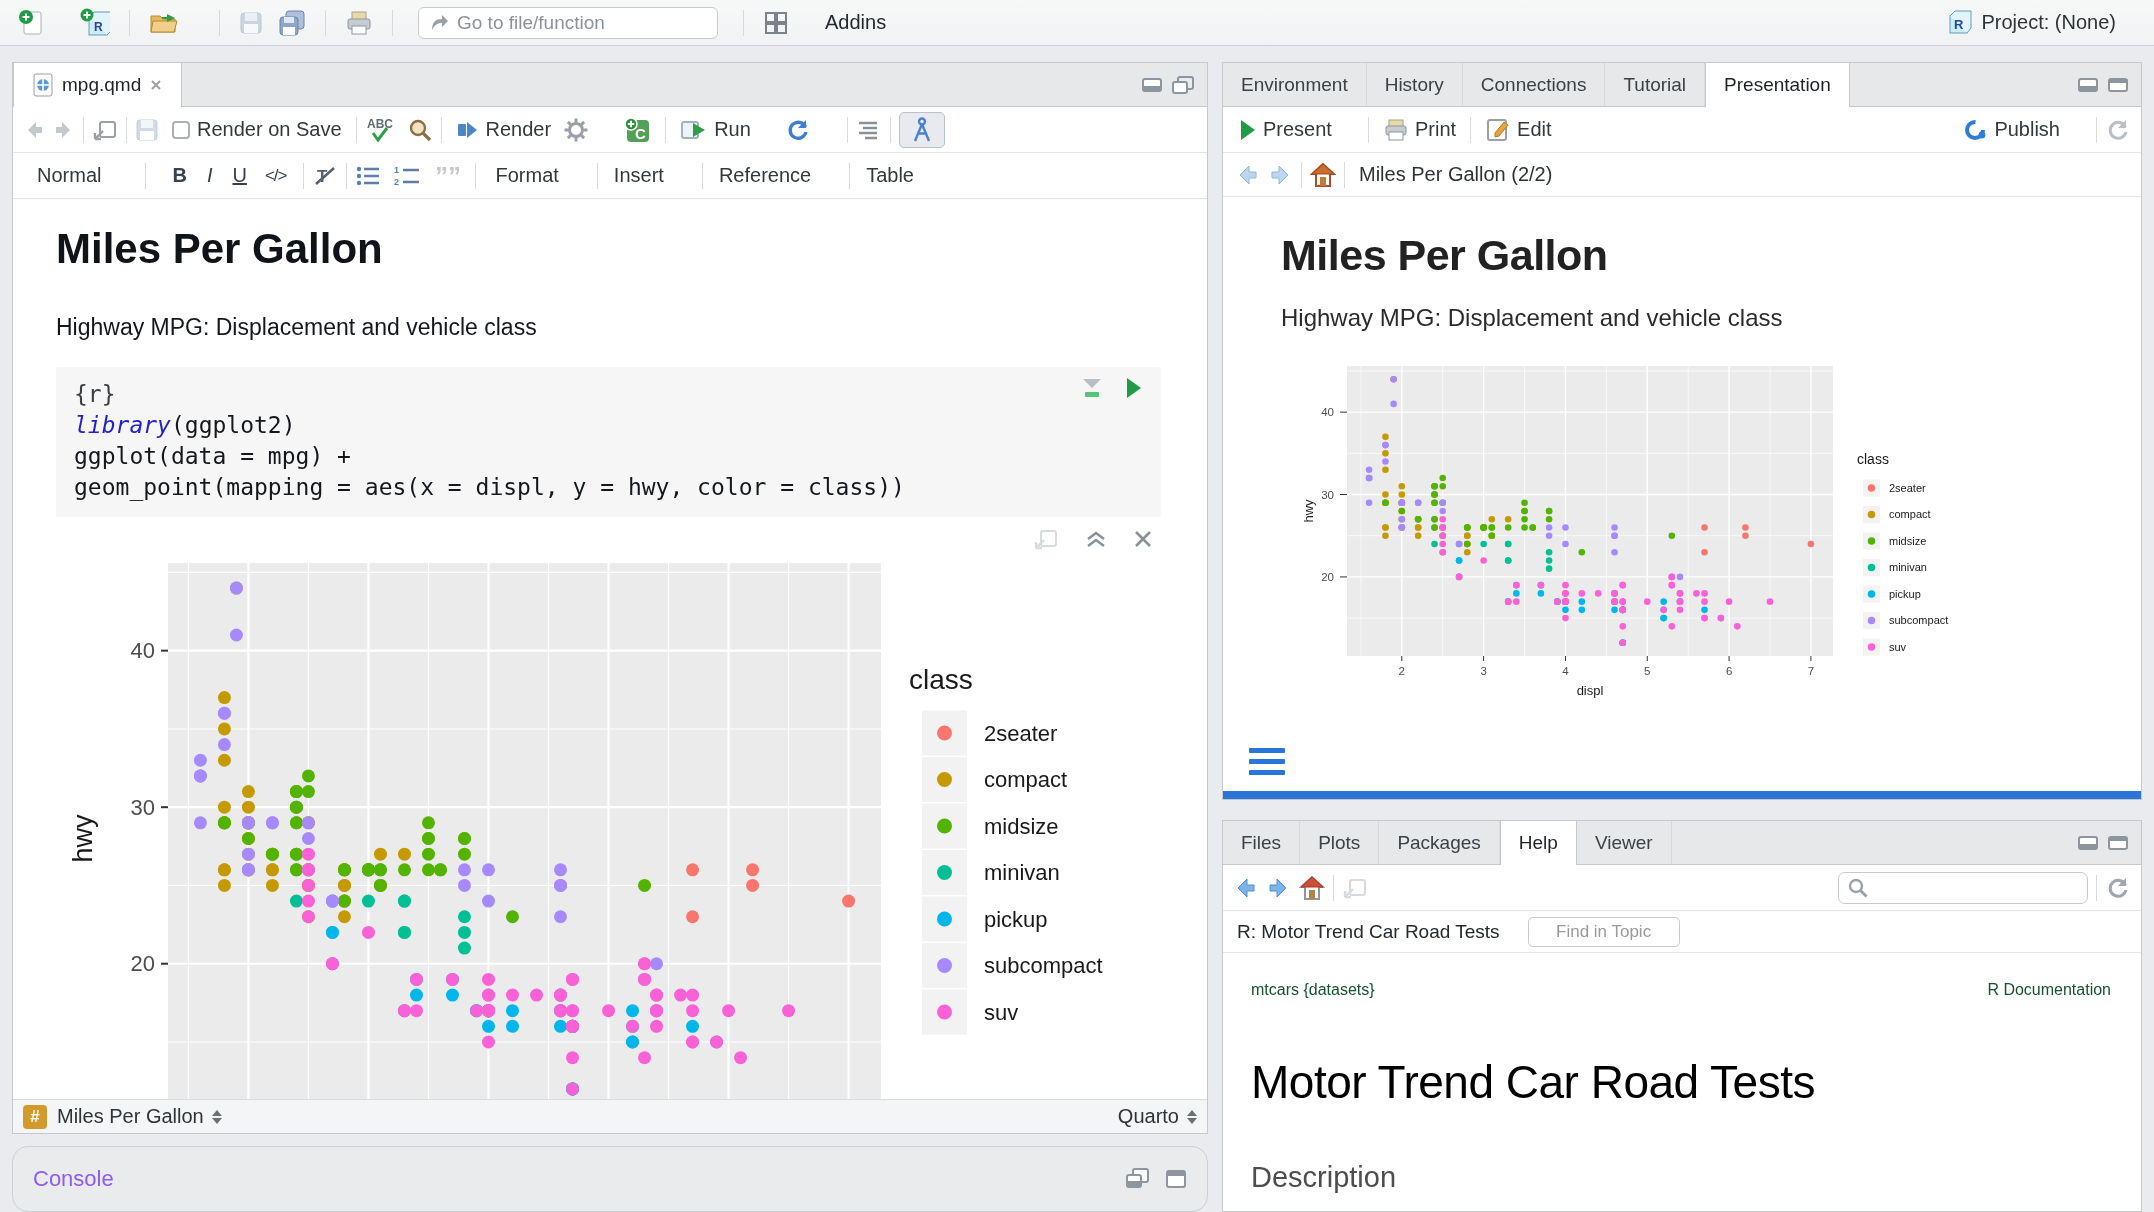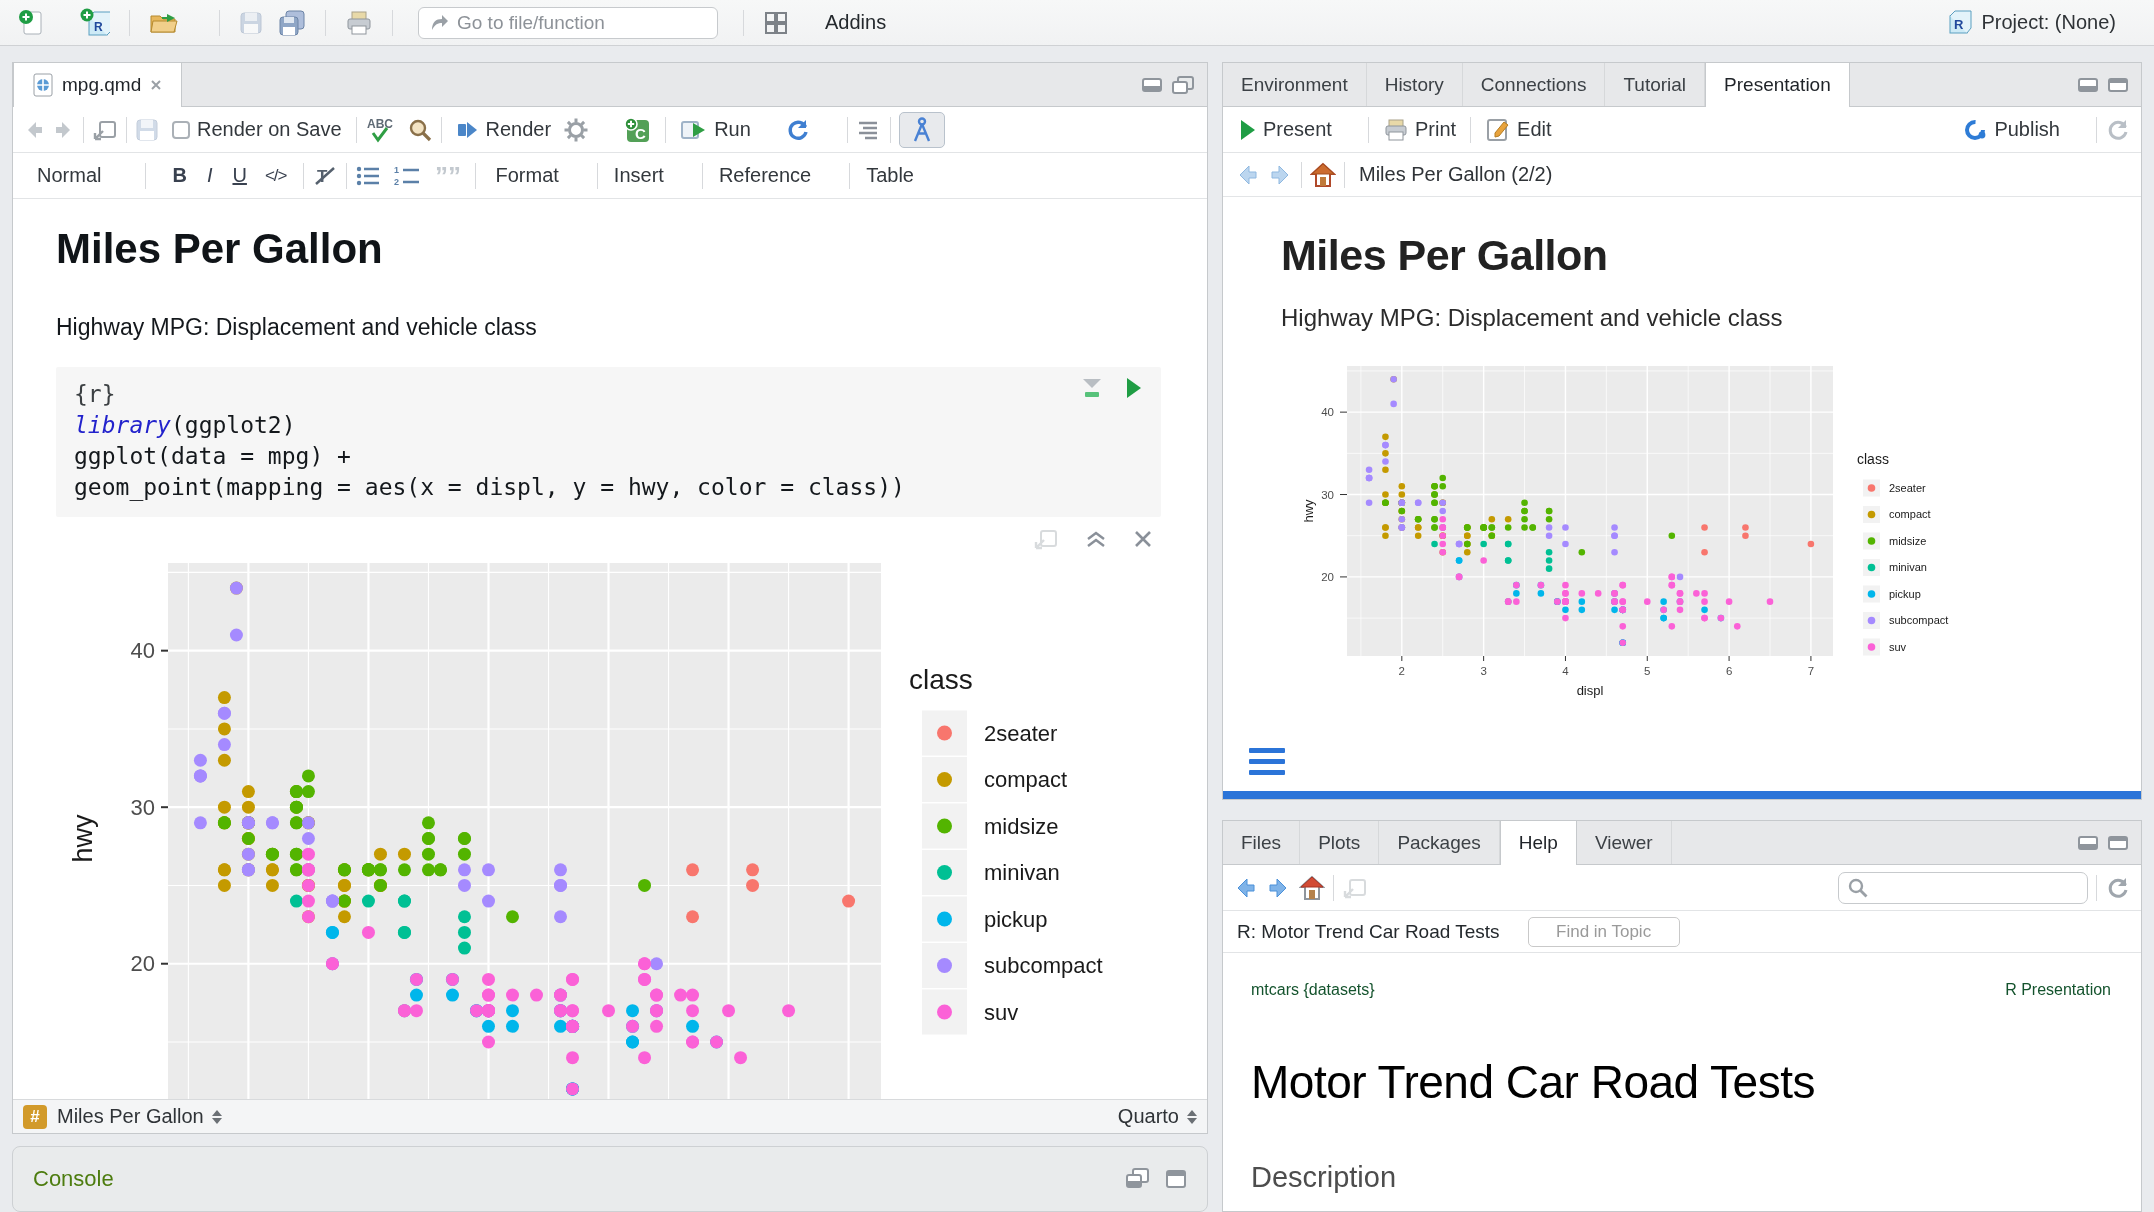--- a/index.html
+++ b/index.html
@@ -60,21 +60,21 @@
   .status-bar { height:34px; background:#f4f5f6; border-top:1px solid #d8dadc; display:flex;
     align-items:center; padding:0 10px; font-size:20px; color:#2f3337; flex:none; }
   .hash-badge { width:24px; height:24px; background:#d29a2a; color:#fff; border-radius:4px;
     font-weight:bold; font-size:17px; display:flex; align-items:center; justify-content:center; margin-right:10px; }
   .updown { display:inline-flex; flex-direction:column; gap:2px; margin-left:8px; }
   .updown i { width:0;height:0;border-left:5px solid transparent;border-right:5px solid transparent; }
   .updown i.up { border-bottom:6px solid #6b7075; }
   .updown i.dn { border-top:6px solid #6b7075; }
 
   .console-hdr { margin-top:12px; height:72px; background:#e9ebec; border:1px solid #cdd0d3;
-    border-radius:8px; display:flex; align-items:center; padding:0 20px; font-size:22px; color:#4d7c0f; }
+    border-radius:16px; display:flex; align-items:center; padding:0 20px; font-size:22px; color:#8b5cf6; }
 
   
   .top-pane { height:738px; flex:none; position:relative; }
   .nav-row { height:44px; background:#fff; border-bottom:1px solid #e3e5e7; display:flex;
     align-items:center; padding:0 12px; font-size:20px; color:#2f3337; flex:none; }
   .slide { flex:1; overflow:hidden; padding:34px 40px 0 58px; position:relative; }
   .slide h1 { font-size:43px; font-weight:bold; color:#222; letter-spacing:-0.5px; margin-bottom:24px; }
   .slide .subtitle { font-size:24px; color:#2b2b2b; }
   .bluebar { height:8px; background:#2b74d8; flex:none; }
   .hamburger { position:absolute; left:26px; bottom:16px; display:flex; flex-direction:column; gap:6px; }
@@ -1189,20 +1189,20 @@
           <span>R: Motor Trend Car Road Tests</span>
           <span class="caret"></span>
         </span>
         <span class="find-box">
           <span>Find in Topic</span>
         </span>
       </div>
       <div class="help-content">
         <div class="help-top">
           <span>mtcars {datasets}</span>
-          <span>R Presentation</span>
+          <span>R Documentation</span>
         </div>
         <h1>Motor Trend Car Road Tests</h1>
         <h2>Description</h2>
       </div>
     </div>
   </div>
 </div>
 
 </body></html>

